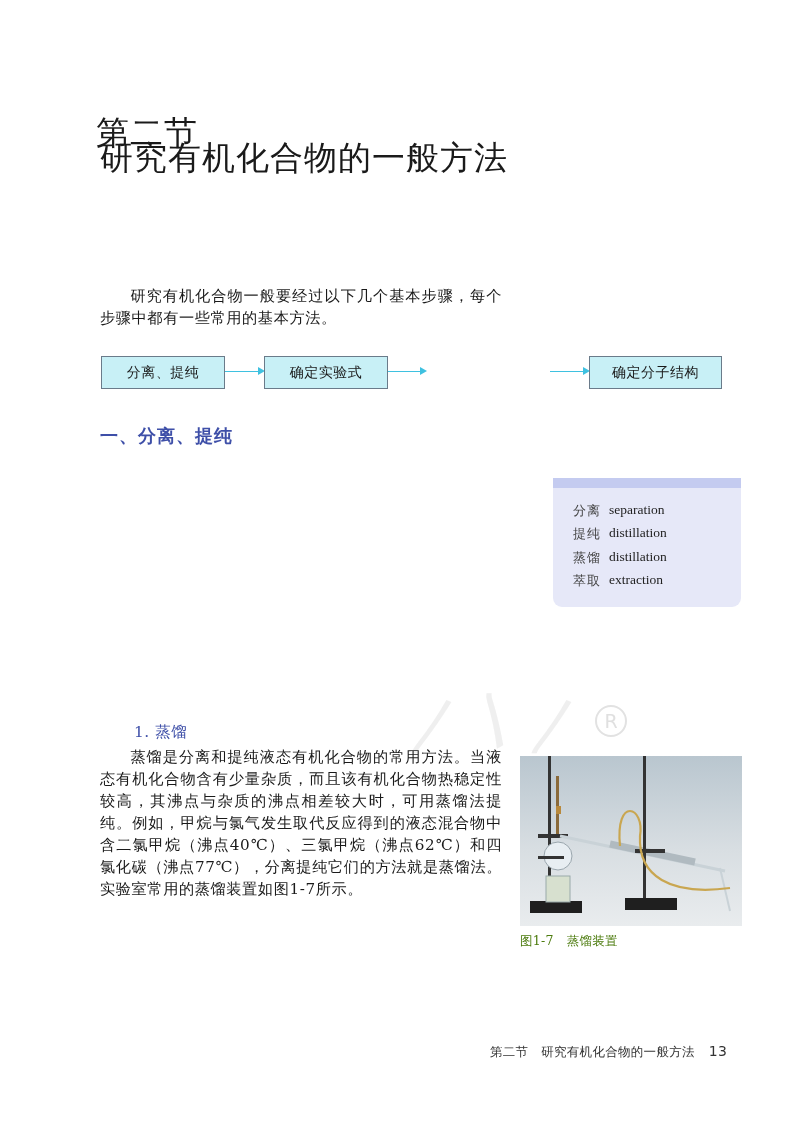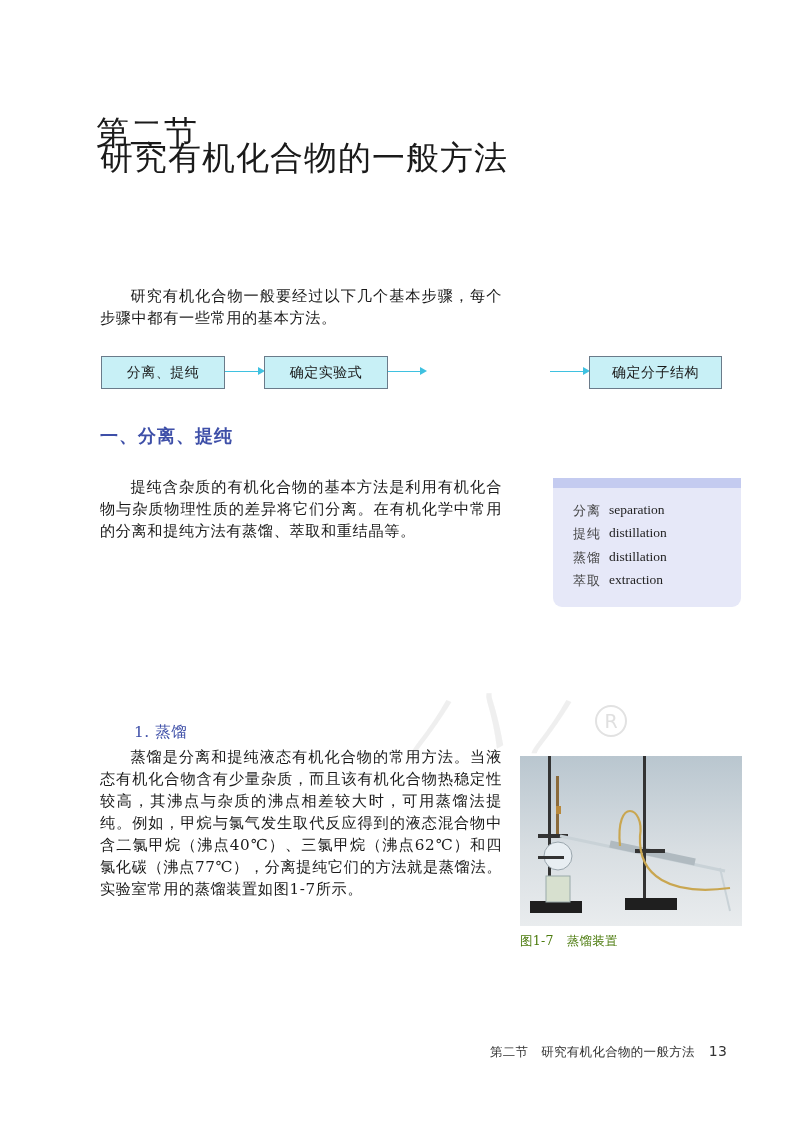--- a/index.html
+++ b/index.html
@@ -51,21 +51,20 @@
   <div class="flow-arrow" style="left:124px; width:38px;"></div>
   <div class="flow-box" style="left:163px;">确定实验式</div>
   <div class="flow-arrow" style="left:287px; width:37px;"></div>
   <div class="flow-arrow" style="left:449px; width:38px;"></div>
   <div class="flow-box" style="left:488px; width:131px;">确定分子结构</div>
 </div>
 
 <div class="abs section-h" style="left:100px; top:424px;">一、分离、提纯</div>
 
 <div class="abs para" style="left:100px; top:476px; width:402px;">
-  <p class="indent">提纯含杂质的有机化合物的基本方法是利用有机化合物与杂质物理性质的差异将它们分离。在有机化学中常用的分离和提纯方法有蒸馏、萃取和重结晶等。</p>
 </div>
 
 <div class="gloss">
   <div class="gloss-bar"></div>
   <div class="gloss-row" style="top:24px;">
     <span class="gloss-cn">分离</span>
     <span class="gloss-en">separation</span>
   </div>
   <div class="gloss-row" style="top:47px;">
     <span class="gloss-cn">提纯</span>

